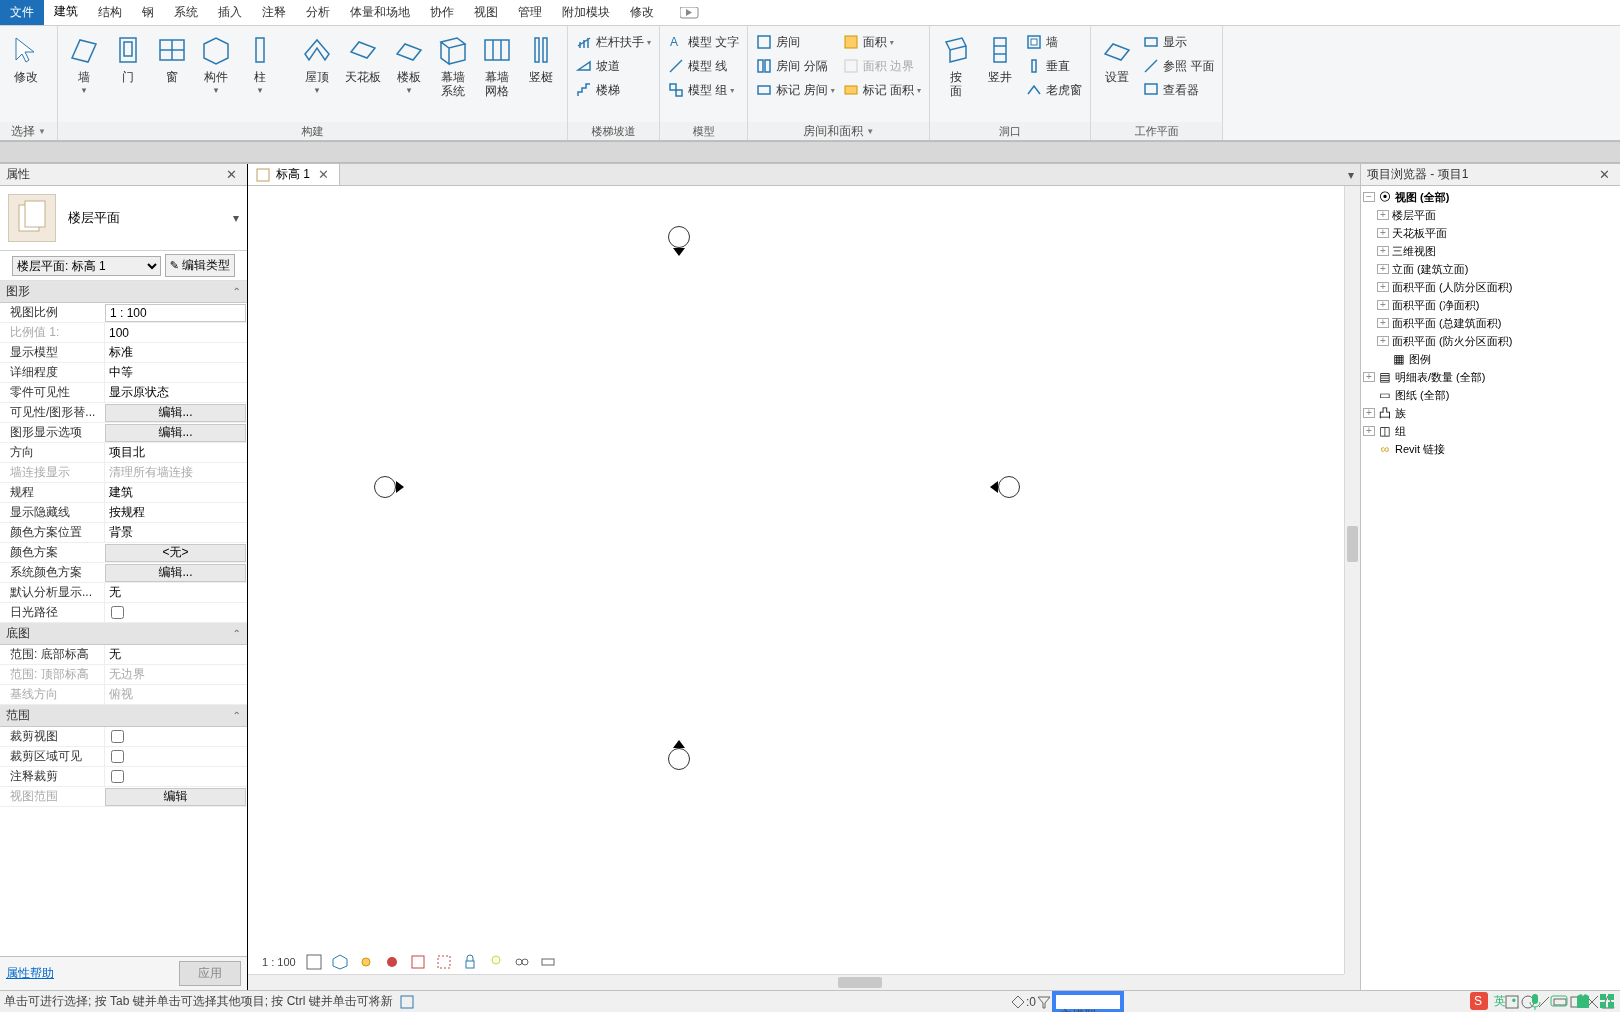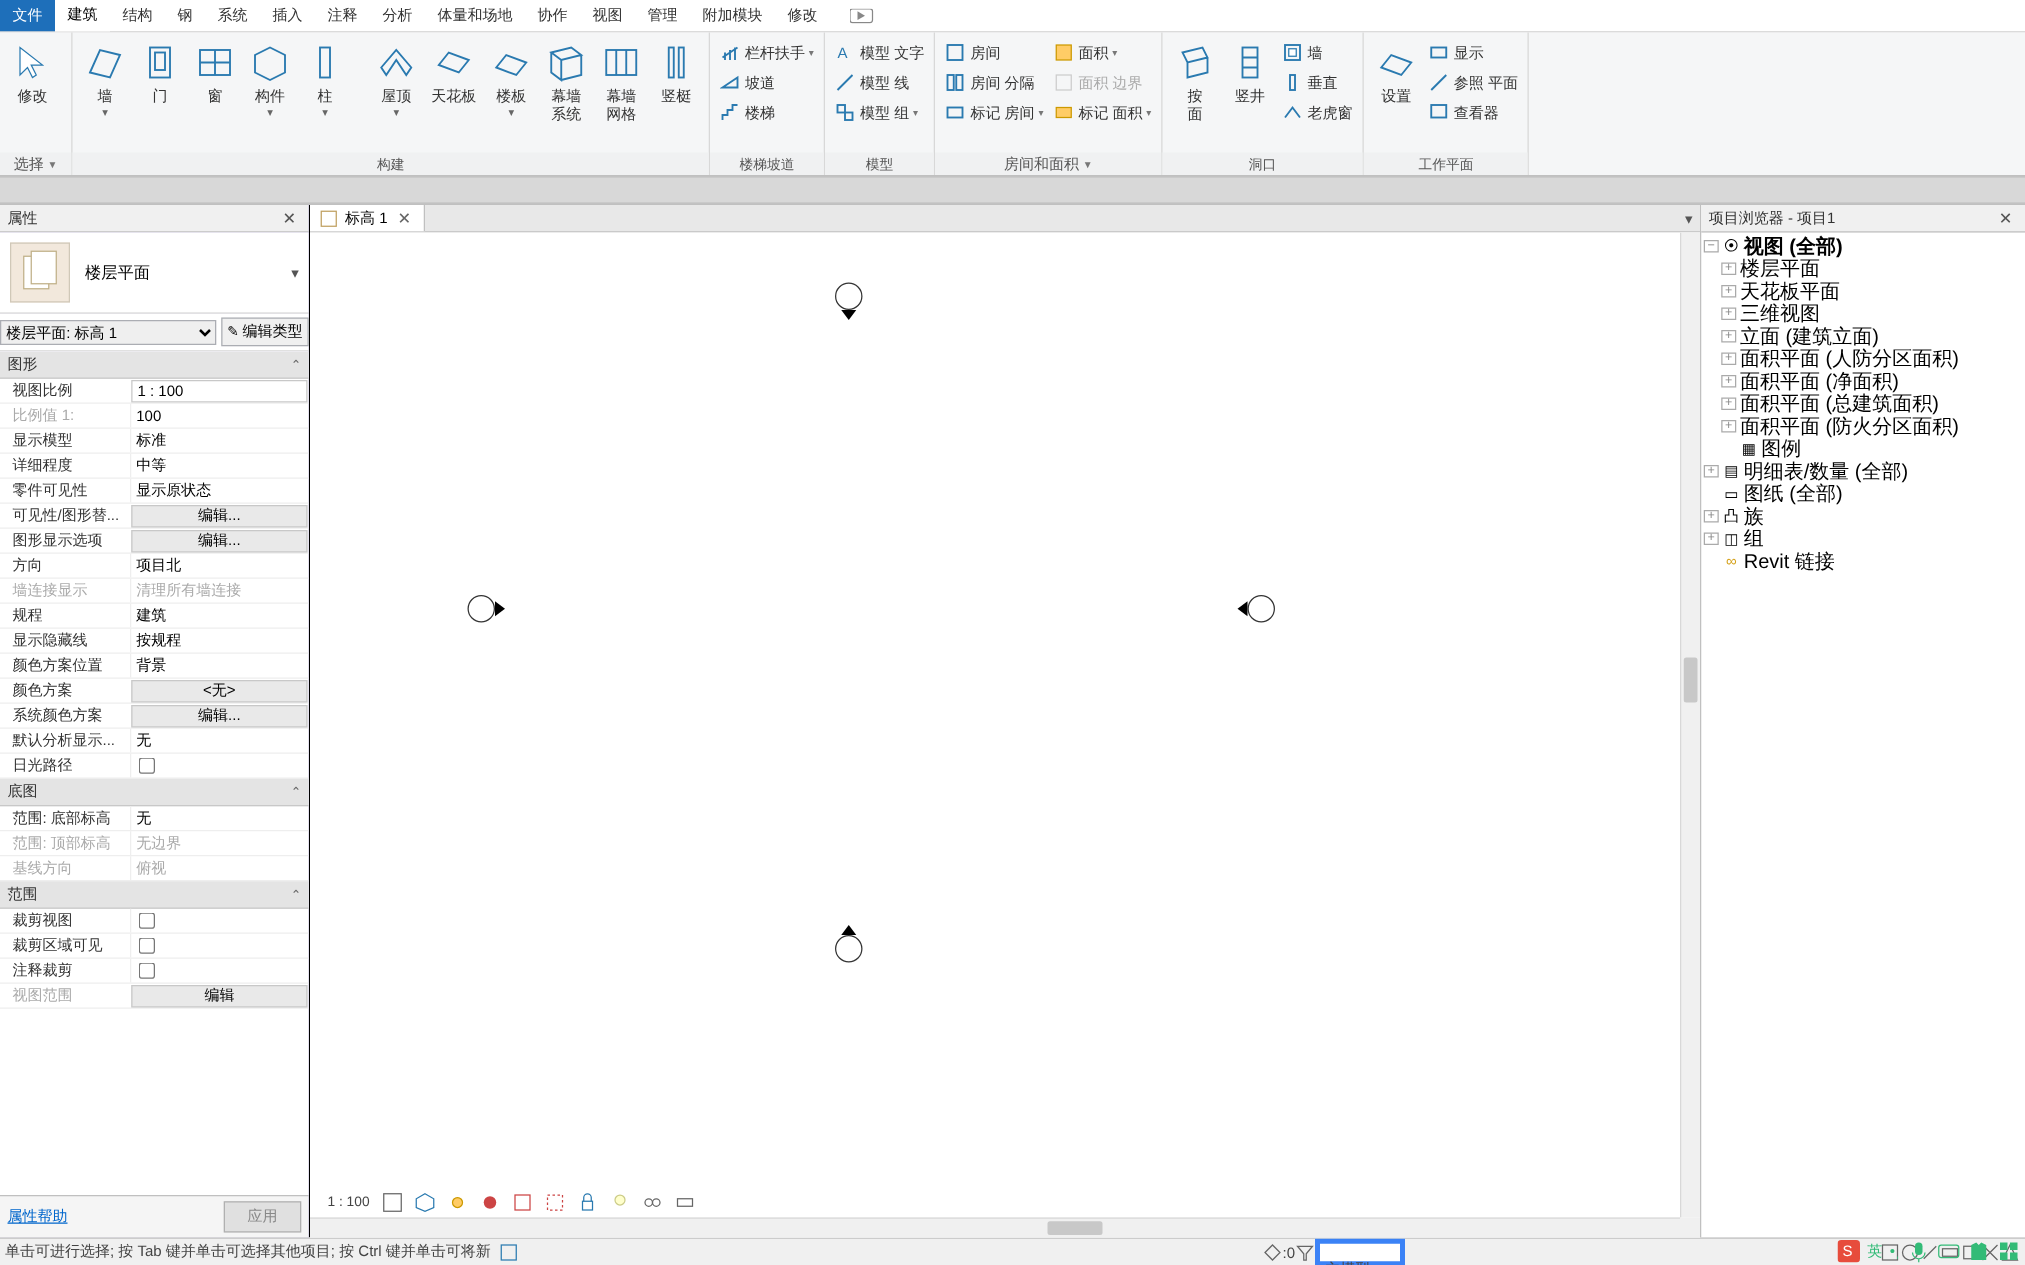--- a/index.html
+++ b/index.html
@@ -34,21 +34,21 @@
 
 .panel { background: #c4b5fd; display: flex; flex-direction: column; border-right: 1px solid #000000; }
 .panel-header { height: 22px; background: #f0f0f0; border-bottom: 1px solid #c0c0c0; display: flex; align-items: center; padding: 0 6px; font-size: 12px; color: #333; }
 .panel-header .close-x { margin-left: auto; cursor: pointer; font-size: 13px; color: #555; padding: 0 4px; }
 
 .type-selector { display: flex; align-items: center; padding: 8px; border-bottom: 1px solid #d0d0d0; background: #fff; }
 .type-selector .ticon { width: 48px; height: 48px; background: #f2e8dc; border: 1px solid #d0c8b8; margin-right: 12px; position: relative; }
 .type-selector .tlabel { flex: 1; font-size: 13px; }
 .type-selector .tdrop { color: #555; }
 
-.instance-row { display: flex; align-items: center; padding: 3px 0; border-bottom: 1px solid #e0e0e0; background: #fff; }
+.instance-row { display: flex; align-items: center; padding: 3px 12px; border-bottom: 1px solid #e0e0e0; background: #fff; }
 .instance-row select { flex: 1; height: 20px; font-size: 12px; border: 1px solid #abadb3; }
 .instance-row .edit-type { margin-left: 4px; font-size: 11px; padding: 2px 4px; border: 1px solid #abadb3; background: #f0f0f0; cursor: pointer; }
 
 .prop-grid { flex: 1; overflow-y: auto; background: #fff; }
 .prop-section { background: #e4e4e4; padding: 2px 6px; font-size: 12px; color: #333; border-bottom: 1px solid #c8c8c8; display:flex; align-items:center;}
 .prop-section .sec-tgl { margin-left:auto; font-size:10px; color:#666;}
 .prop-row { display: flex; height: 20px; border-bottom: 1px solid #eee; align-items: center; }
 .prop-row .pk { width: 104px; padding-left: 10px; font-size: 12px; color: #333; overflow: hidden; }
 .prop-row .pk.disabled { color: #aaa; }
 .prop-row .pv { flex: 1; padding: 0 4px; font-size: 12px; border-left: 1px solid #eee; height: 100%; display: flex; align-items: center; }
@@ -81,21 +81,21 @@
 .view-controlbar .vcb-icon { width: 16px; height: 16px; }
 
 
 .browser { width: 260px; background: #fff; border-left: 1px solid #c0c0c0; display: flex; flex-direction: column; }
 .browser .tree { flex: 1; overflow: auto; padding: 2px; }
 .tree-row { display: flex; align-items: center; height: 18px; padding-left: 0; cursor: pointer; white-space: nowrap; }
 .tree-row .tgl { width: 12px; text-align: center; color: #888; font-size: 10px; border:1px solid #aaa; height:10px; line-height:8px; margin-right:3px;}
 .tree-row .tgl.empty { border:none;}
 .tree-row .ticon2 { width: 14px; height: 14px; margin-right: 3px; display:inline-flex; align-items:center; justify-content:center;}
 .tree-row.bold .tlabel2 { font-weight: bold; }
-.tree-row .tlabel2 { font-size: 16px; }
+.tree-row .tlabel2 { font-size: 11px; }
 .indent-1 { padding-left: 14px; }
 
 
 .statusbar { height: 22px; background: #f0f0f0; border-top: 1px solid #c0c0c0; display: flex; align-items: center; padding: 0 4px; font-size: 12px; color: #444; }
 .statusbar .sb-icon { width: 16px; height: 16px; cursor: pointer; }
 .statusbar .filter-combo { height: 22px; border: 4px solid #3b82f6; padding: 12px 24px 0 4px; background:#fff; }
 
 
 .tray { position: absolute; right: 4px; bottom: 2px; display: flex; align-items: center; gap: 6px; }
 .tray .tray-icon { width: 18px; height: 18px; }

